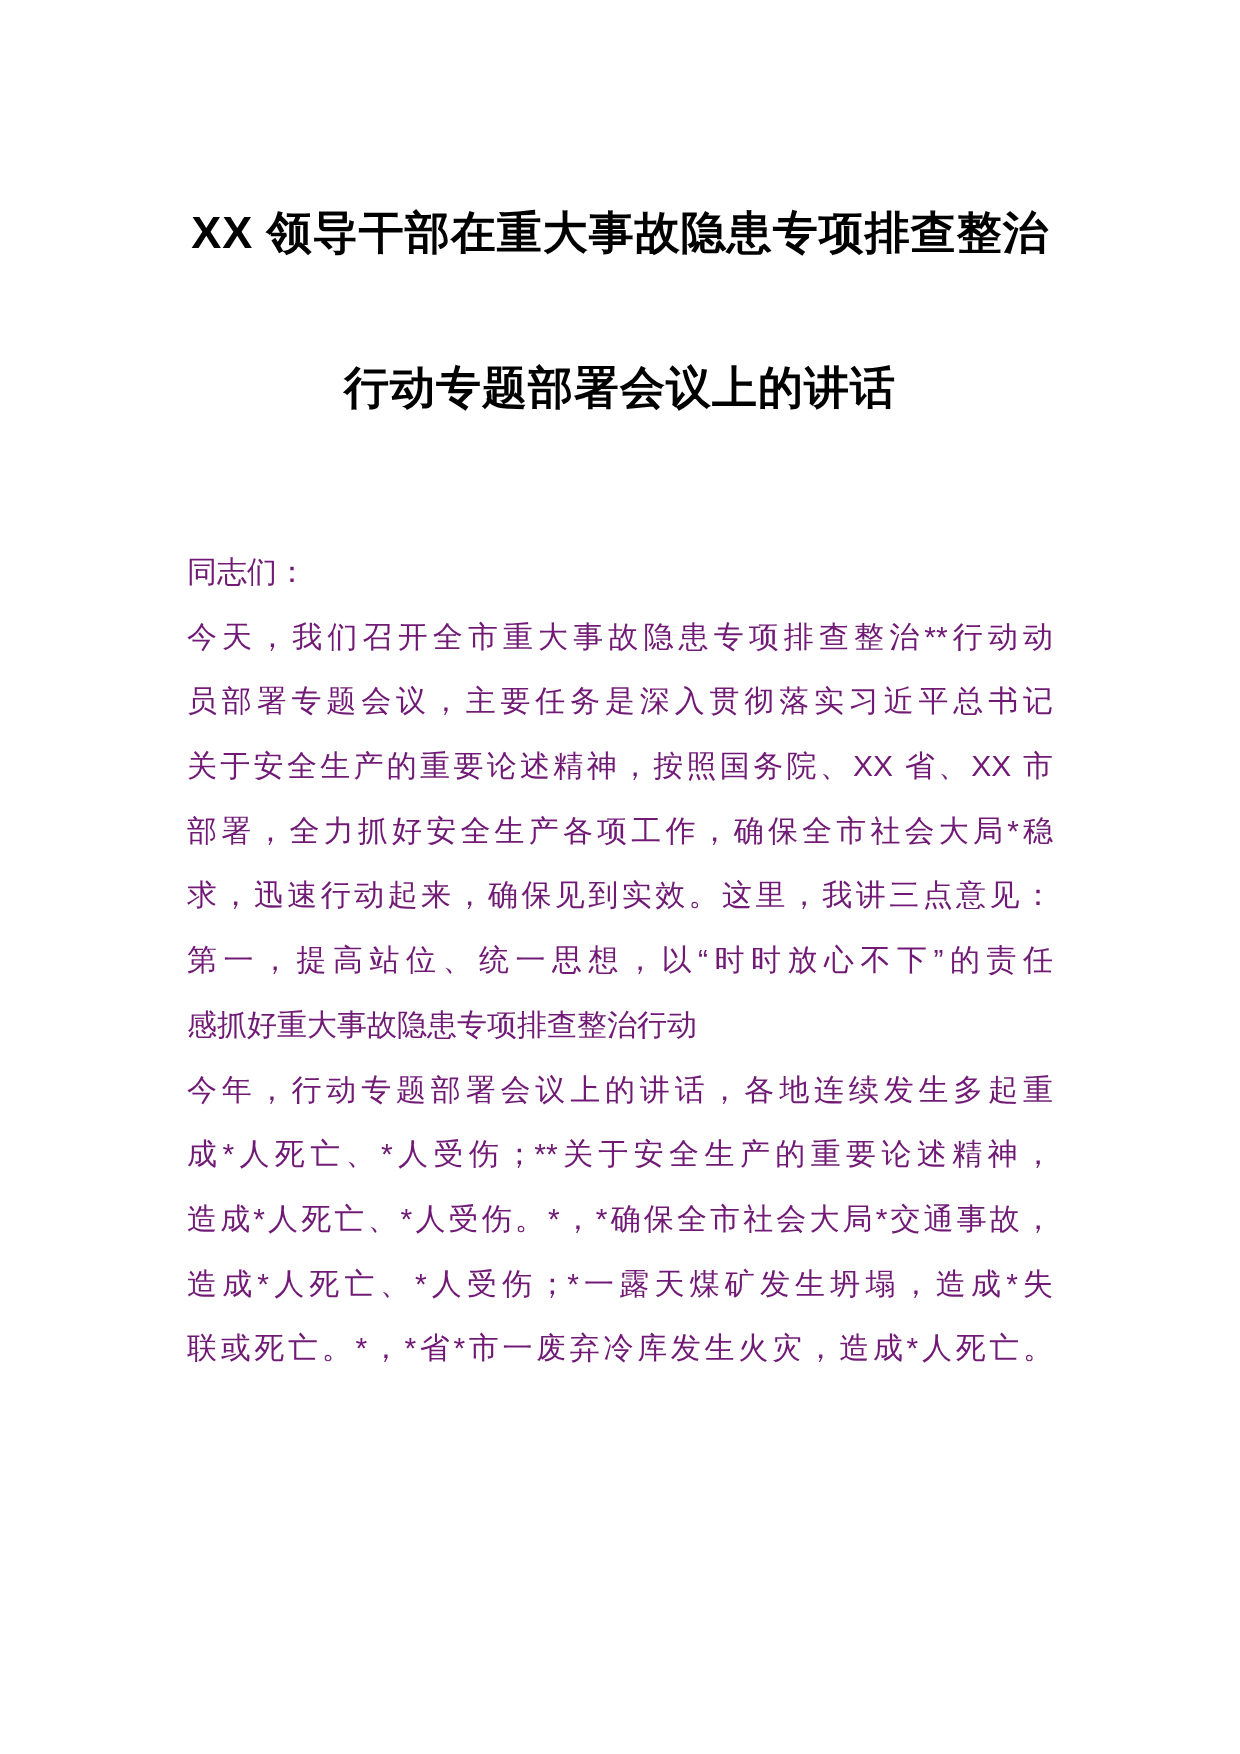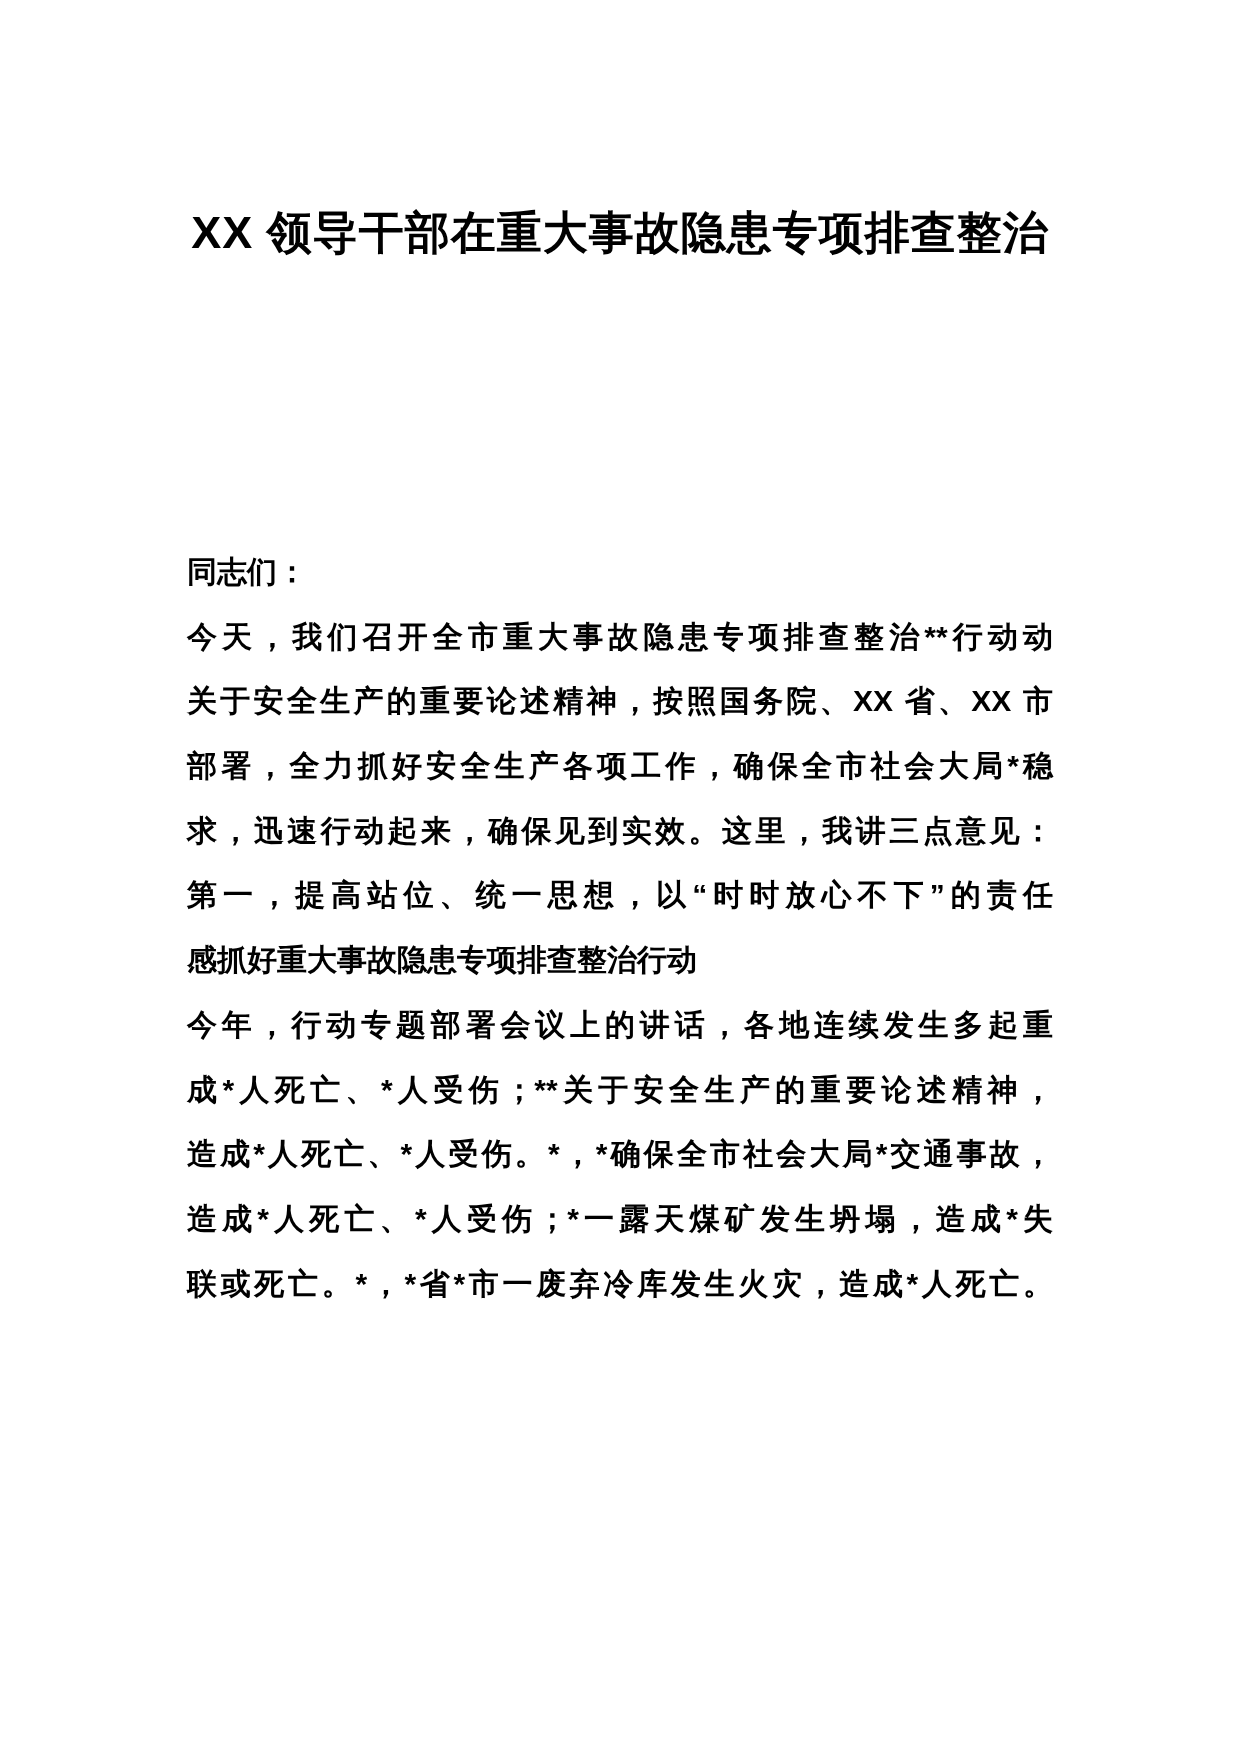--- a/index.html
+++ b/index.html
@@ -29,48 +29,50 @@
     letter-spacing: 1px;
     white-space: nowrap;
   }
   .doc-body {
     position: absolute;
     top: 540px;
     left: 187px;
     width: 866px;
     font-size: 30px;
     line-height: 64.7px;
-    color: #000000;
-    font-weight: 700;
+    color: #701a75;
+    font-weight: 400;
   }
   .body-line {
     height: 64.7px;
     white-space: nowrap;
   }
   .body-line.justify {
     white-space: normal;
     text-align: justify;
     text-align-last: justify;
     text-justify: inter-character;
     word-break: keep-all;
   }
 </style>
 </head>
 <body>
 
 <div class="page">
 
   <div class="doc-title">
     <div>XX 领导干部在重大事故隐患专项排查整治</div>
+    <div>行动专题部署会议上的讲话</div>
   </div>
 
   <div class="doc-body">
 
   <div class="body-line">同志们：</div>
       <div class="body-line justify">今天，我们召开全市重大事故隐患专项排查整治**行动动</div>
+      <div class="body-line justify">员部署专题会议，主要任务是深入贯彻落实习近平总书记</div>
       <div class="body-line justify">关于安全生产的重要论述精神，按照国务院、XX 省、XX 市</div>
       <div class="body-line justify">部署，全力抓好安全生产各项工作，确保全市社会大局*稳</div>
       <div class="body-line justify">求，迅速行动起来，确保见到实效。这里，我讲三点意见：</div>
       <div class="body-line justify">第一，提高站位、统一思想，以“时时放心不下”的责任</div>
       <div class="body-line">感抓好重大事故隐患专项排查整治行动</div>
       <div class="body-line justify">今年，行动专题部署会议上的讲话，各地连续发生多起重</div>
       <div class="body-line justify">成*人死亡、*人受伤；**关于安全生产的重要论述精神，</div>
       <div class="body-line justify">造成*人死亡、*人受伤。*，*确保全市社会大局*交通事故，</div>
       <div class="body-line justify">造成*人死亡、*人受伤；*一露天煤矿发生坍塌，造成*失</div>
       <div class="body-line justify">联或死亡。*，*省*市一废弃冷库发生火灾，造成*人死亡。</div>

